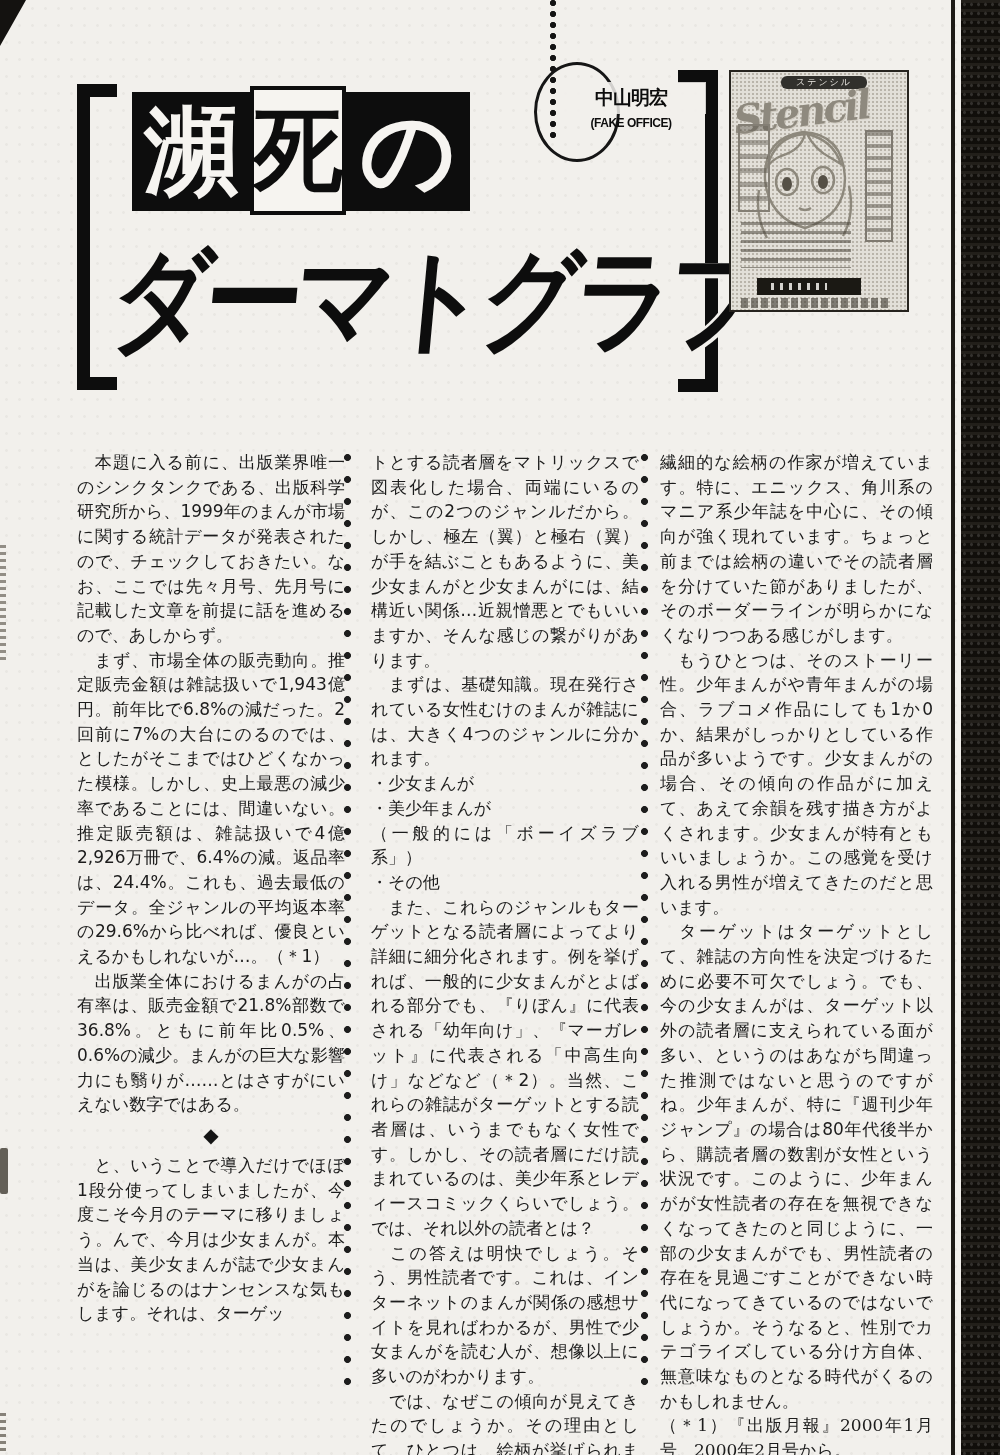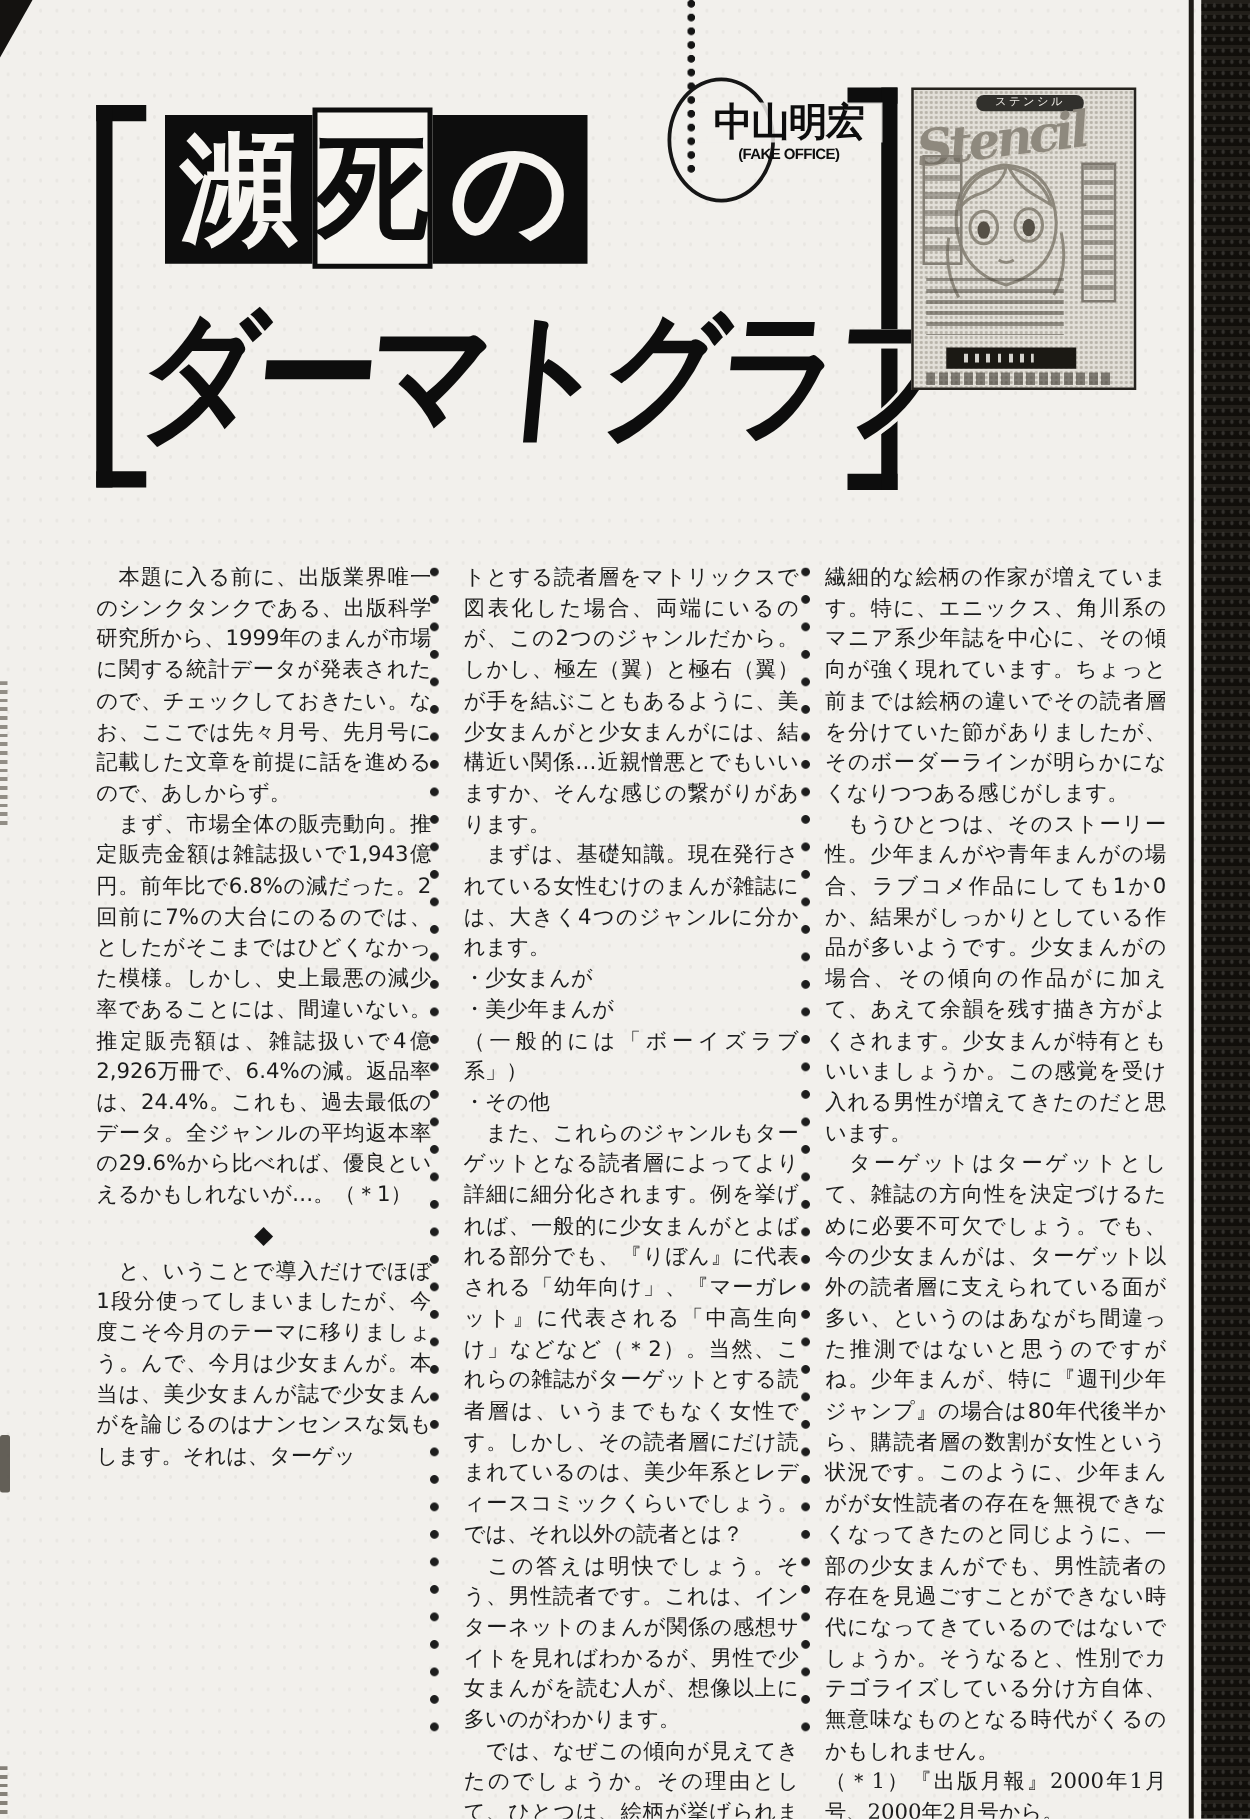--- a/index.html
+++ b/index.html
@@ -24,21 +24,21 @@
   .edge-mark.m1{left:0;top:545px;width:6px;height:115px;opacity:.8;}
   .edge-mark.m2{left:0;top:1148px;width:8px;height:46px;background:#4a453d;border-radius:2px;opacity:.85;}
   .edge-mark.m3{left:0;top:1413px;width:6px;height:42px;opacity:.9;}
   
   .dotline-top{position:absolute;left:550px;top:0;width:6px;height:140px;
     background-image:radial-gradient(circle at 3px 3px,#141414 2.8px,rgba(0,0,0,0) 3.4px);
     background-size:6px 11px;background-repeat:repeat-y;}
   .author-ellipse{position:absolute;left:534px;top:62px;width:80px;height:94px;
     border:3px solid #161616;border-radius:50%;}
   .author-name{position:absolute;left:556px;top:82px;width:150px;text-align:center;
-    font-family:"Liberation Sans",sans-serif;font-weight:900;font-size:31px;line-height:32px;
+    font-family:"Liberation Sans",sans-serif;font-weight:900;font-size:19px;line-height:32px;
     letter-spacing:-1px;color:#0d0d0d;background:rgba(242,240,236,.85);}
   .author-office{position:absolute;left:556px;top:116px;width:150px;text-align:center;
     font-family:"Liberation Sans",sans-serif;font-weight:700;font-size:12px;letter-spacing:-.5px;color:#0d0d0d;}
   .bracket-left{position:absolute;left:77px;top:84px;width:40px;height:306px;
     border-left:13px solid #0d0d0d;border-top:13px solid #0d0d0d;border-bottom:13px solid #0d0d0d;box-sizing:border-box;}
   .bracket-right{position:absolute;left:678px;top:70px;width:40px;height:322px;
     border-right:13px solid #0d0d0d;border-top:13px solid #0d0d0d;border-bottom:13px solid #0d0d0d;box-sizing:border-box;}
   .title-row1{position:absolute;left:132px;top:92px;width:338px;height:119px;background:#0d0d0d;}
   .title-row1 .t1{position:absolute;left:0;top:0;width:118px;height:119px;display:flex;align-items:center;justify-content:center;
     color:#f6f4f0;font-family:"Liberation Sans",sans-serif;font-weight:900;font-size:94px;}
@@ -139,20 +139,21 @@
     <div class="cover-boxR"></div>
     <div class="cover-lines"></div>
     <div class="cover-caption"></div>
     <div class="cover-caption2"></div>
   </div>
 
 
   <div class="col" id="col1">
     <p>　本題に入る前に、出版業界唯一のシンクタンクである、出版科学研究所から、1999年のまんが市場に関する統計データが発表されたので、チェックしておきたい。なお、ここでは先々月号、先月号に記載した文章を前提に話を進めるので、あしからず。</p>
     <p>　まず、市場全体の販売動向。推定販売金額は雑誌扱いで1,943億円。前年比で6.8%の減だった。2回前に7%の大台にのるのでは、としたがそこまではひどくなかった模様。しかし、史上最悪の減少率であることには、間違いない。推定販売額は、雑誌扱いで4億2,926万冊で、6.4%の減。返品率は、24.4%。これも、過去最低のデータ。全ジャンルの平均返本率の29.6%から比べれば、優良といえるかもしれないが…。（＊1）</p>
+    <p>　出版業全体におけるまんがの占有率は、販売金額で21.8%部数で36.8%。ともに前年比0.5%、0.6%の減少。まんがの巨大な影響力にも翳りが……とはさすがにいえない数字ではある。</p>
     <p class="diamond">◆</p>
     <p>　と、いうことで導入だけでほぼ1段分使ってしまいましたが、今度こそ今月のテーマに移りましょう。んで、今月は少女まんが。本当は、美少女まんが誌で少女まんがを論じるのはナンセンスな気もします。それは、ターゲッ</p>
   </div>
 
   <div class="dots-v" id="sep1"></div>
 
   <div class="col" id="col2">
     <p>トとする読者層をマトリックスで図表化した場合、両端にいるのが、この2つのジャンルだから。しかし、極左（翼）と極右（翼）が手を結ぶこともあるように、美少女まんがと少女まんがには、結構近い関係…近親憎悪とでもいいますか、そんな感じの繋がりがあります。</p>
     <p>　まずは、基礎知識。現在発行されている女性むけのまんが雑誌には、大きく4つのジャンルに分かれます。</p>
     <p>・少女まんが</p>

